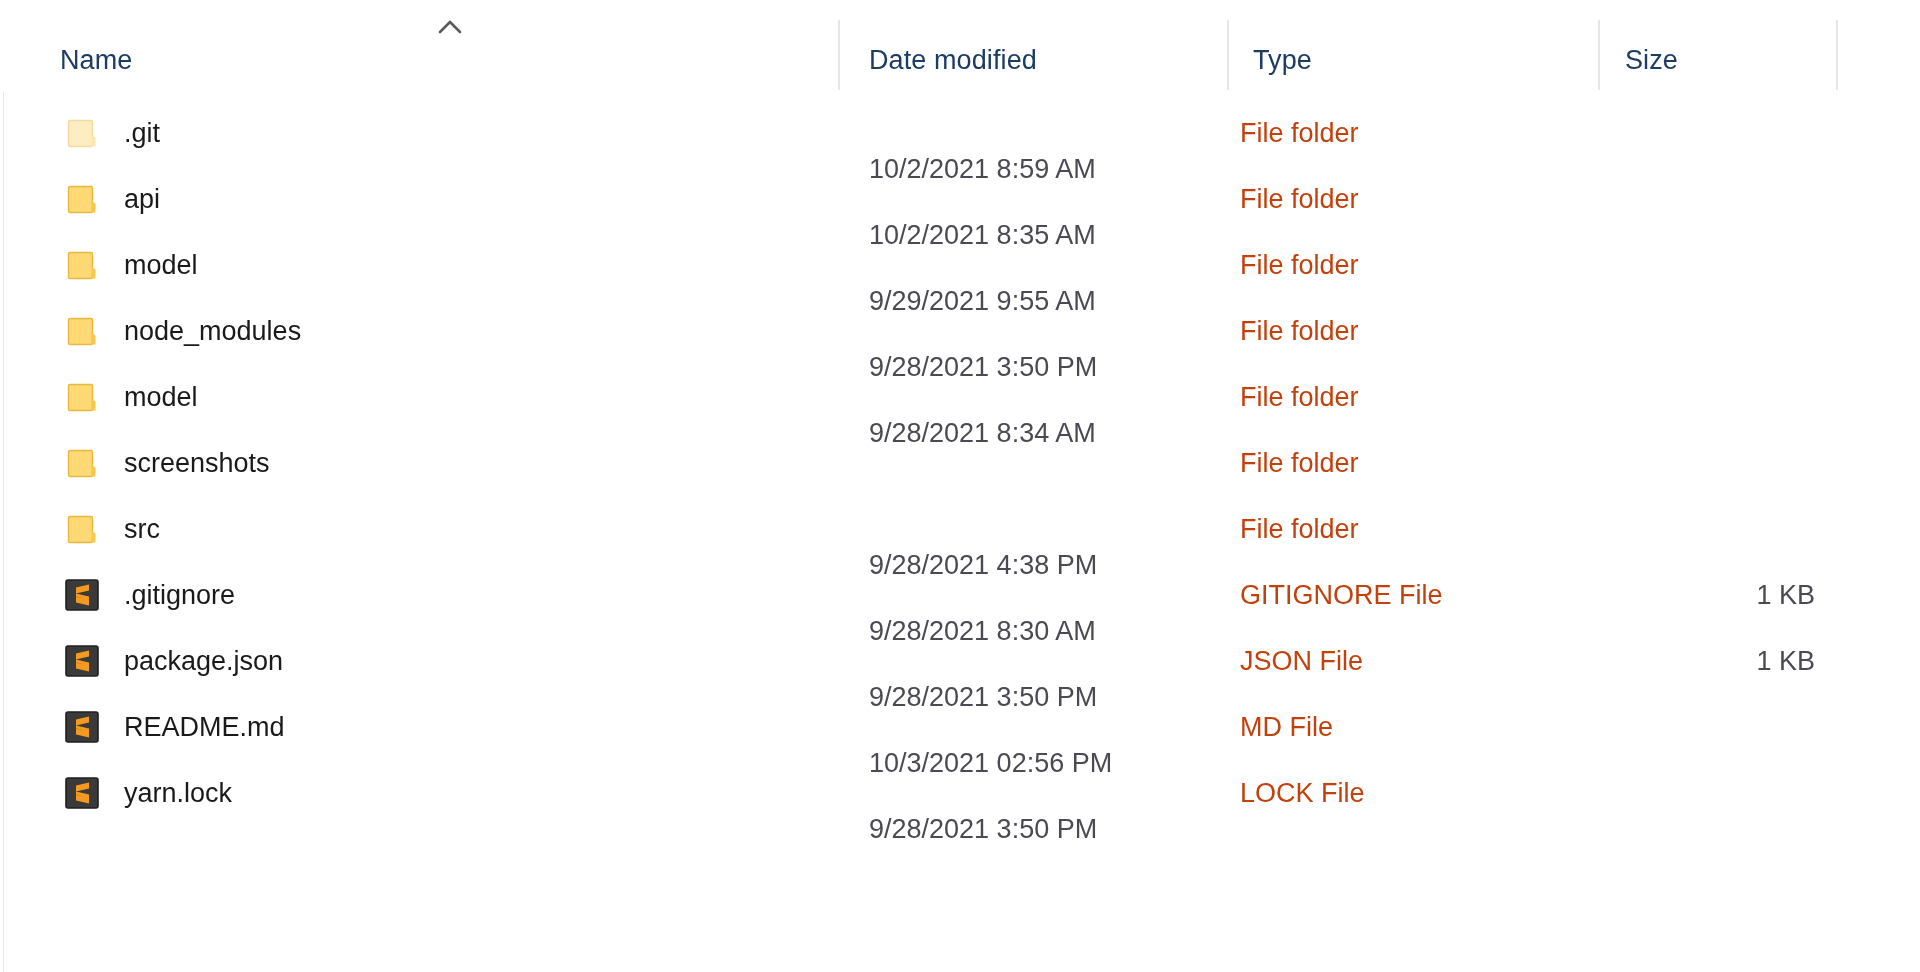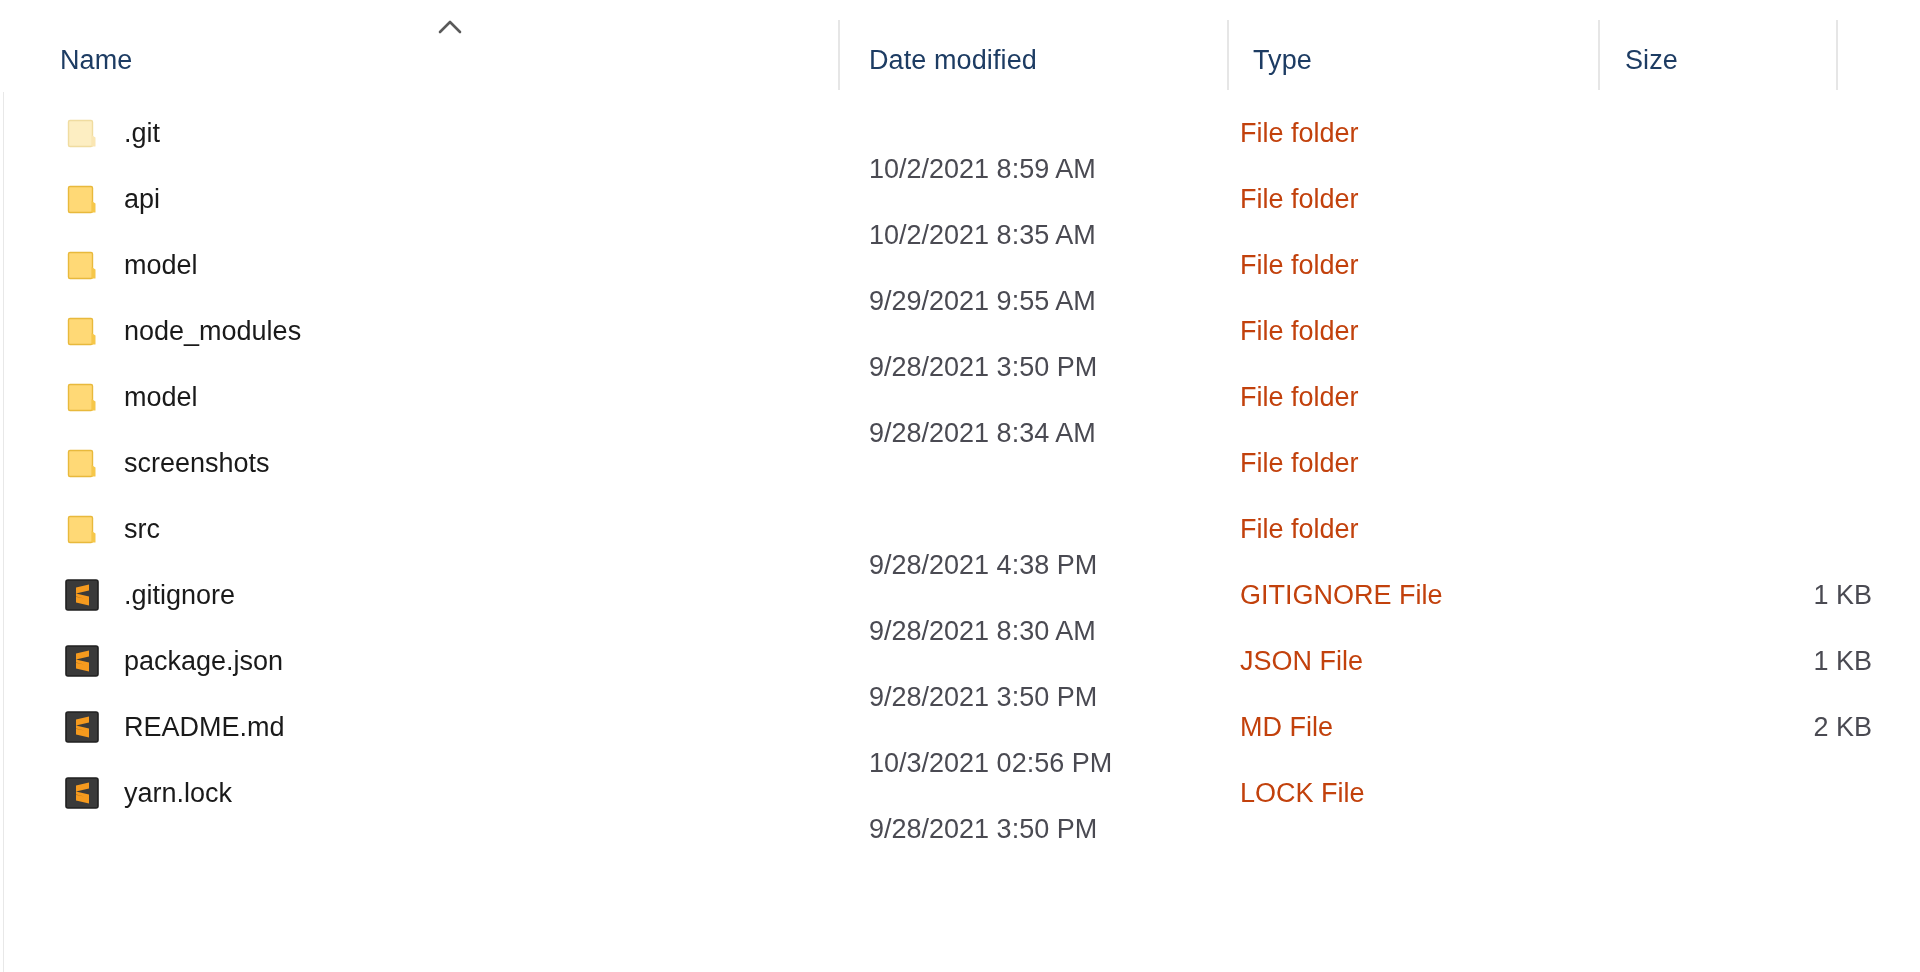--- a/index.html
+++ b/index.html
@@ -108,21 +108,21 @@
   .c-date {
     left: 869px;
     color: #4a4a52;
     margin-top: 36px;
   }
   .c-type {
     left: 1240px;
     color: #c2410c;
   }
   .c-size {
-    left: 1617px;
+    left: 1560px;
     width: 255px;
     text-align: right;
     color: #4a4a52;
   }
 
   .icon-wrap {
     position: absolute;
     left: 62px;
     top: 50%;
     transform: translateY(-50%);
@@ -278,21 +278,20 @@
       <div class="row">
         <span class="icon-wrap">
           <svg width="40" height="40" viewBox="0 0 40 40" aria-hidden="true">
             <rect class="sub-bg" x="4" y="5" width="32" height="30" rx="2"></rect>
             <path class="sub-s" d="M14 12.5 L27 9.5 L27 15.5 L14 18.5 L27 21.5 L27 30.5 L14 27.5 L14 21.8 L22 23.6 L14 21.6 Z"></path>
           </svg>
         </span>
         <span class="cell c-name">README.md</span>
         <span class="cell c-date">10/3/2021 02:56 PM</span>
         <span class="cell c-type">MD File</span>
-        <span class="cell c-size">2 KB</span>
       </div>
       <div class="row">
         <span class="icon-wrap">
           <svg width="40" height="40" viewBox="0 0 40 40" aria-hidden="true">
             <rect class="sub-bg" x="4" y="5" width="32" height="30" rx="2"></rect>
             <path class="sub-s" d="M14 12.5 L27 9.5 L27 15.5 L14 18.5 L27 21.5 L27 30.5 L14 27.5 L14 21.8 L22 23.6 L14 21.6 Z"></path>
           </svg>
         </span>
         <span class="cell c-name">yarn.lock</span>
         <span class="cell c-date">9/28/2021 3:50 PM</span>

